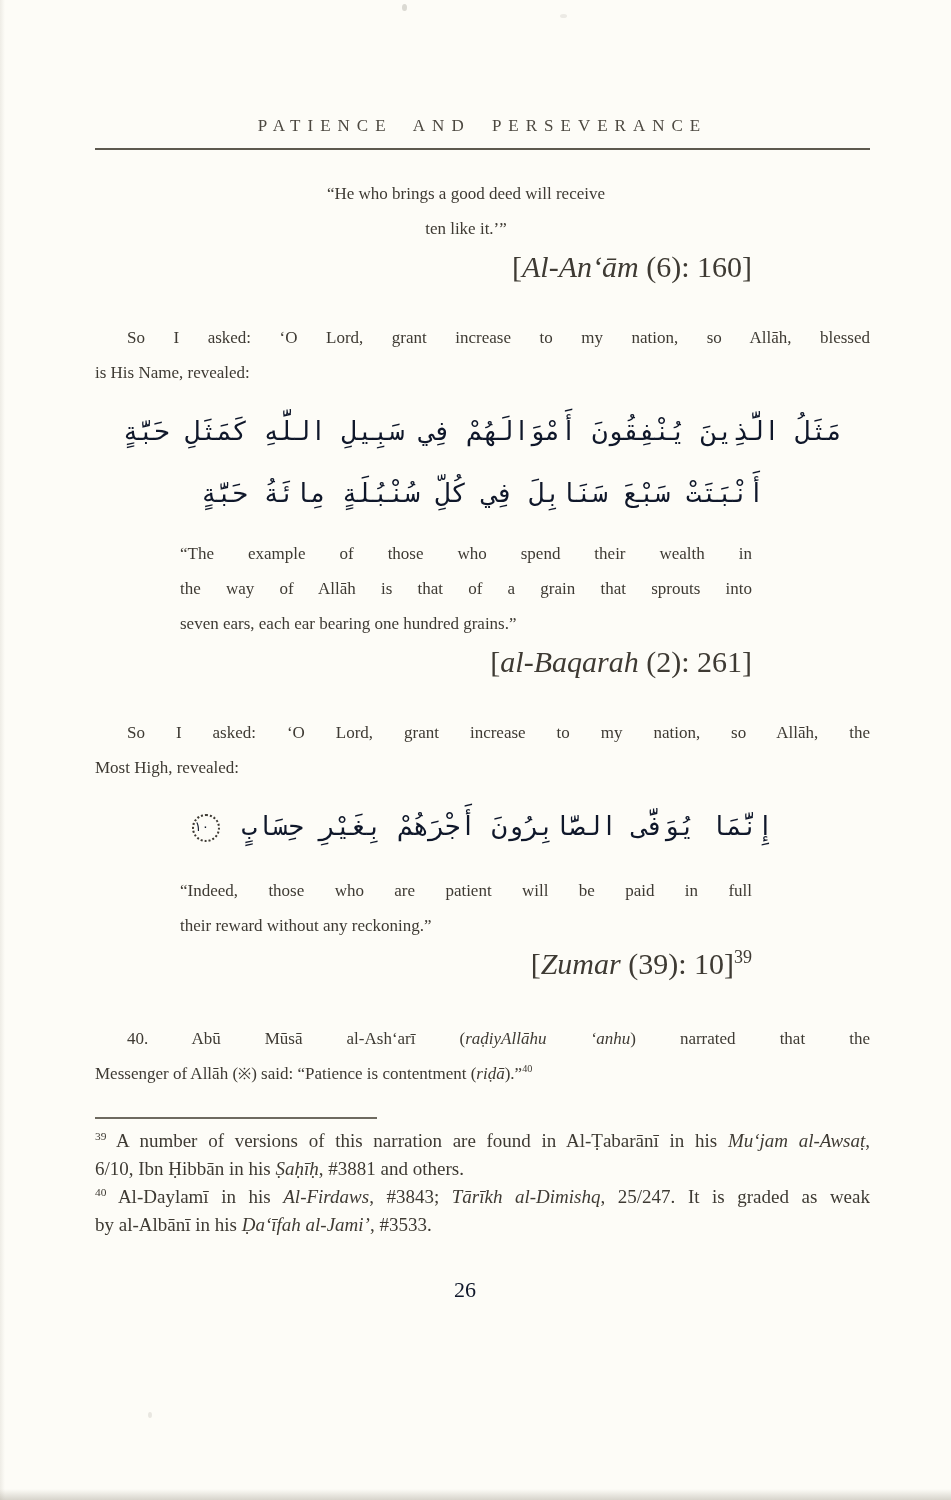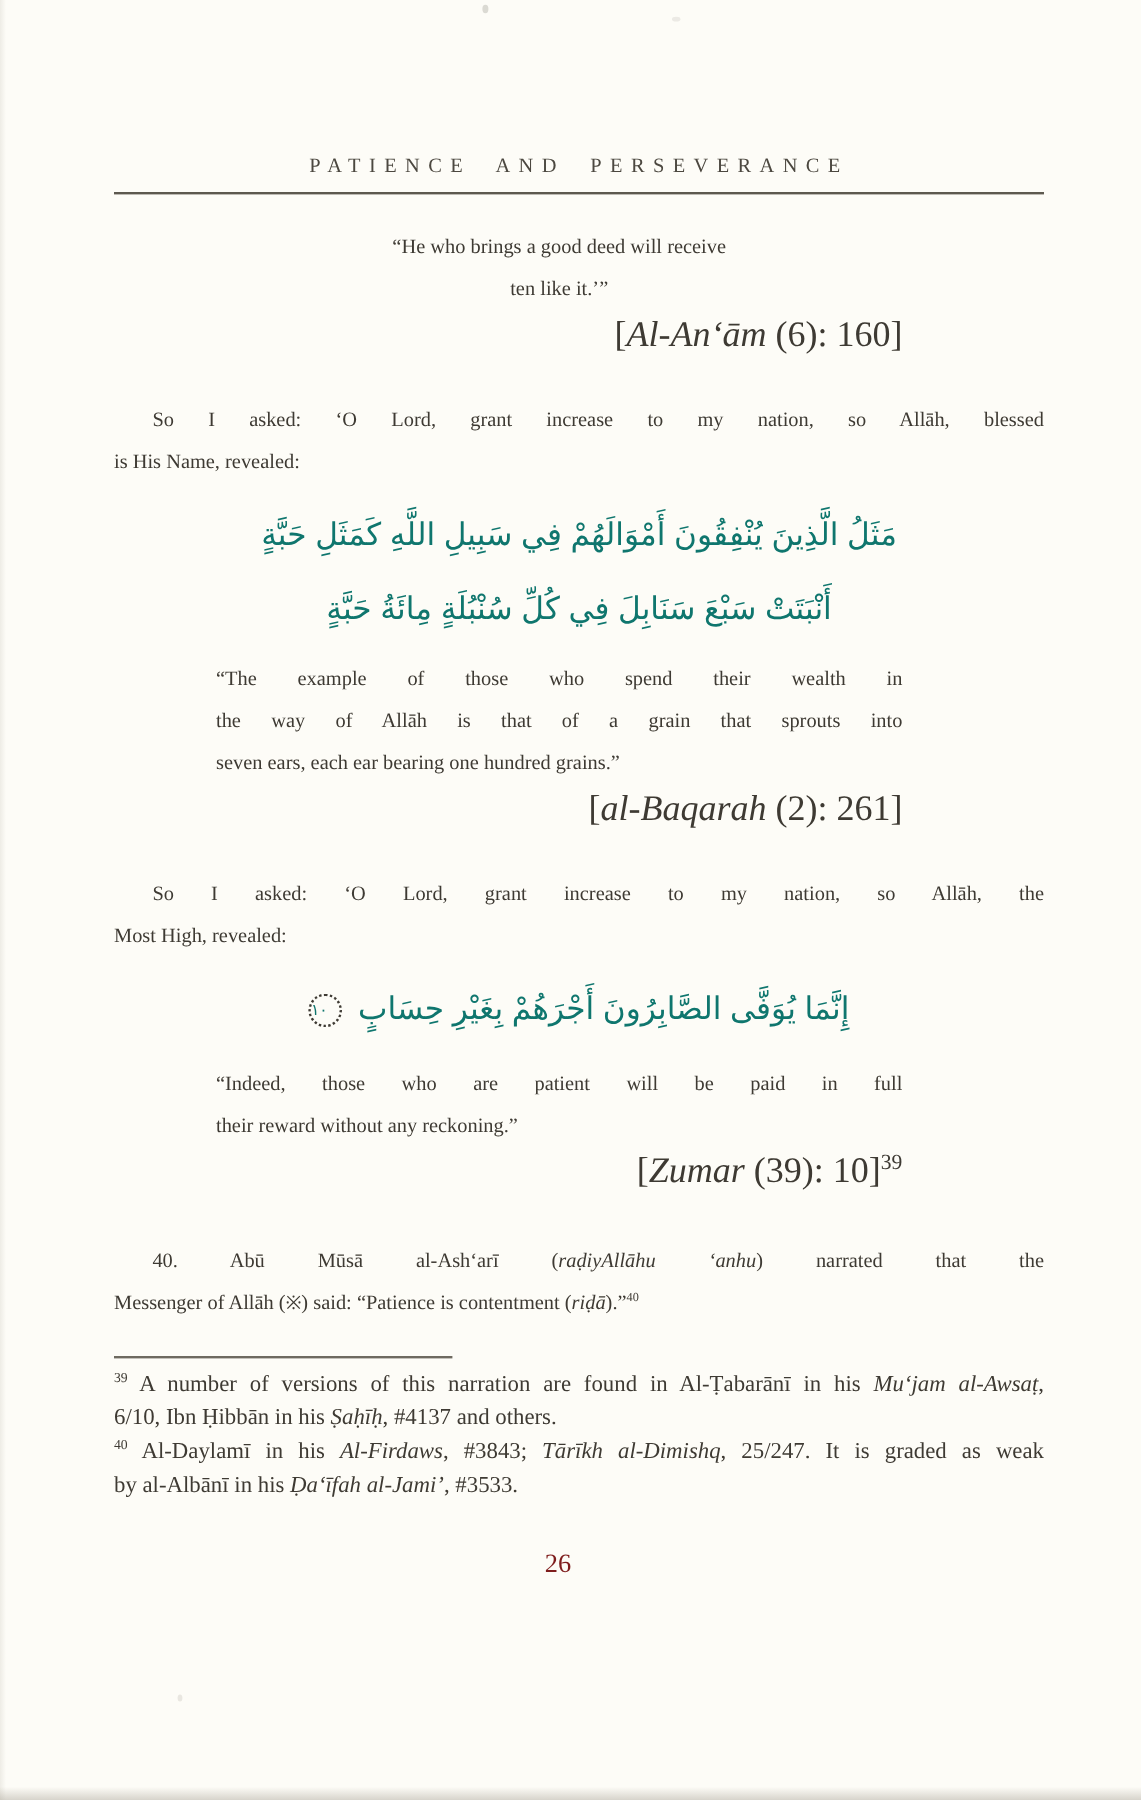--- a/index.html
+++ b/index.html
@@ -7,21 +7,21 @@
     width:951px;height:1500px;
     background:#fdfcf7;
     font-family:"Liberation Serif","DejaVu Serif",serif;
     color:#3e3a33;
     position:relative;
     overflow:hidden;
   }
   .page{
     position:relative;
     width:775px;
-    margin:12px auto 0 95px;
+    margin:0 auto 0 95px;
     padding-top:116px;
     box-sizing:border-box;
   }
   
   .scan-bottom{position:absolute;left:0;right:0;bottom:0;height:11px;
     background:linear-gradient(to top, rgba(162,156,143,.42), rgba(162,156,143,0));}
   .scan-left{position:absolute;left:0;top:0;bottom:0;width:5px;
     background:linear-gradient(to right, rgba(170,165,152,.18), rgba(170,165,152,0));}
   .scan-speck{position:absolute;background:rgba(120,115,104,.25);border-radius:50%;}
   .speck1{left:402px;top:4px;width:5px;height:7px;}
@@ -55,24 +55,24 @@
   }
 
   .para{margin-top:36px;}
   .q1{margin-top:26px;}
   .quote2{margin-top:10px;}
   .quote3{margin-top:14px;}
   .para40{margin-top:40px;}
   .arabic-block{margin-top:12px;text-align:center;}
   .arabic{
     direction:rtl;
-    font-family:Liberation Sans, sans-serif;
+    font-family:Liberation Mono, monospace;
     font-size:26px;
     line-height:62px;
-    color:#0f766e;
+    color:#0f172a;
     white-space:nowrap;
   }
   .ayah-marker{
     display:inline-block;
     width:24px;height:24px;
     border:2px dotted #3e3a33;
     border-radius:50%;
     font-size:13px;line-height:24px;
     text-align:left;
     vertical-align:middle;
@@ -88,21 +88,21 @@
     width:282px;
     border-bottom:2px solid #6e6a60;
   }
   .footnotes{margin-top:8px;}
   .fnline{font-size:19px;line-height:28px;}
 
   .page-number{
     margin-top:38px;
     text-align:center;
     font-size:22px;
-    color:#7f1d1d;
+    color:#0f172a;
     width:740px;
   }
 </style>
 </head>
 <body>
 
 <div class="page">
 
   <div class="running-head">PATIENCE AND PERSEVERANCE</div>
   <div class="head-rule"></div>
@@ -152,21 +152,21 @@
     <div class="bline just indent"><span>40. Abū Mūsā al-Ash‘arī (</span><span class="i">raḍiyAllāhu ‘anhu</span><span>) narrated that the</span></div>
     <div class="bline lastline"><span>Messenger of Allāh (</span><span class="seal">※</span><span>) said: “Patience is contentment (</span><span class="i">riḍā</span><span>).”</span><span class="sup">40</span></div>
   </div>
 
 
   <div class="fn-rule"></div>
 
   <div class="footnotes">
     <div>
       <div class="fnline just"><span class="sup">39</span><span> A number of versions of this narration are found in Al-Ṭabarānī in his </span><span class="i">Mu‘jam al-Awsaṭ</span><span>,</span></div>
-      <div class="fnline lastline"><span>6/10, Ibn Ḥibbān in his </span><span class="i">Ṣaḥīḥ</span><span>, #4137 and others.</span></div>
+      <div class="fnline lastline"><span>6/10, Ibn Ḥibbān in his </span><span class="i">Ṣaḥīḥ</span><span>, #3881 and others.</span></div>
     </div>
     <div>
       <div class="fnline just"><span class="sup">40</span><span> Al-Daylamī in his </span><span class="i">Al-Firdaws</span><span>, #3843; </span><span class="i">Tārīkh al-Dimishq</span><span>, 25/247. It is graded as weak</span></div>
       <div class="fnline lastline"><span>by al-Albānī in his </span><span class="i">Ḍa‘īfah al-Jami’</span><span>, #3533.</span></div>
     </div>
   </div>
 
   <div class="page-number">26</div>
 
 </div>

